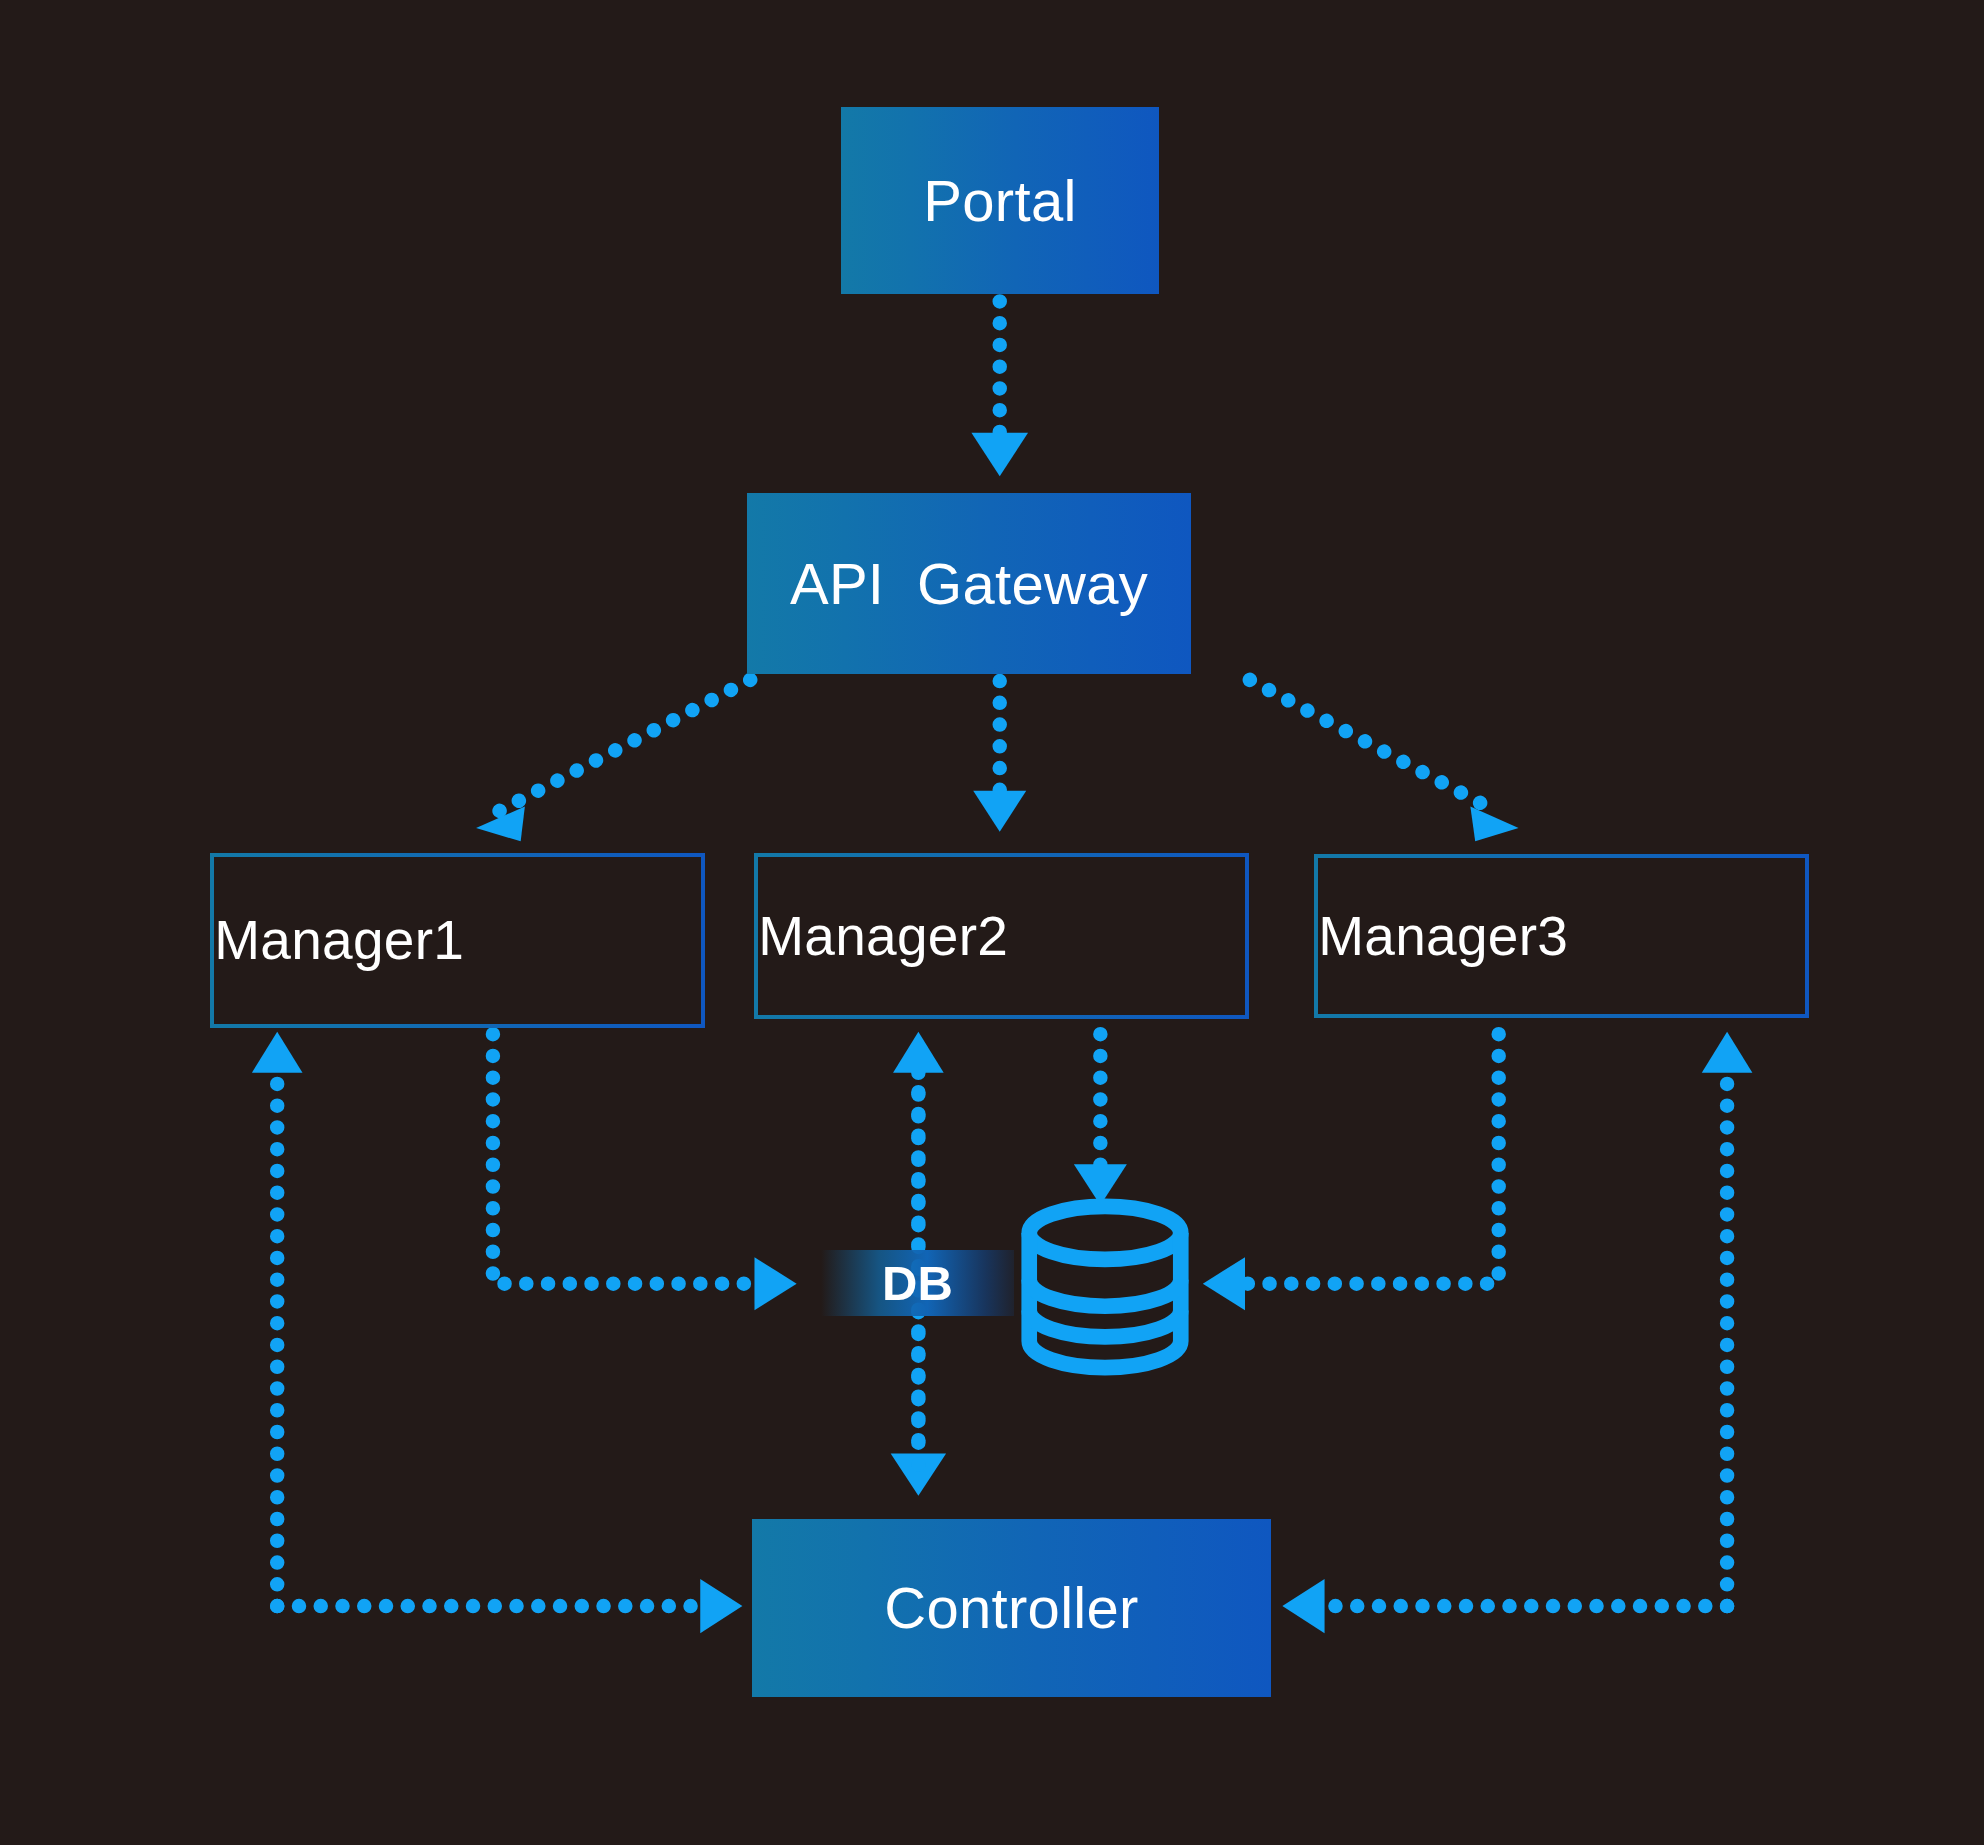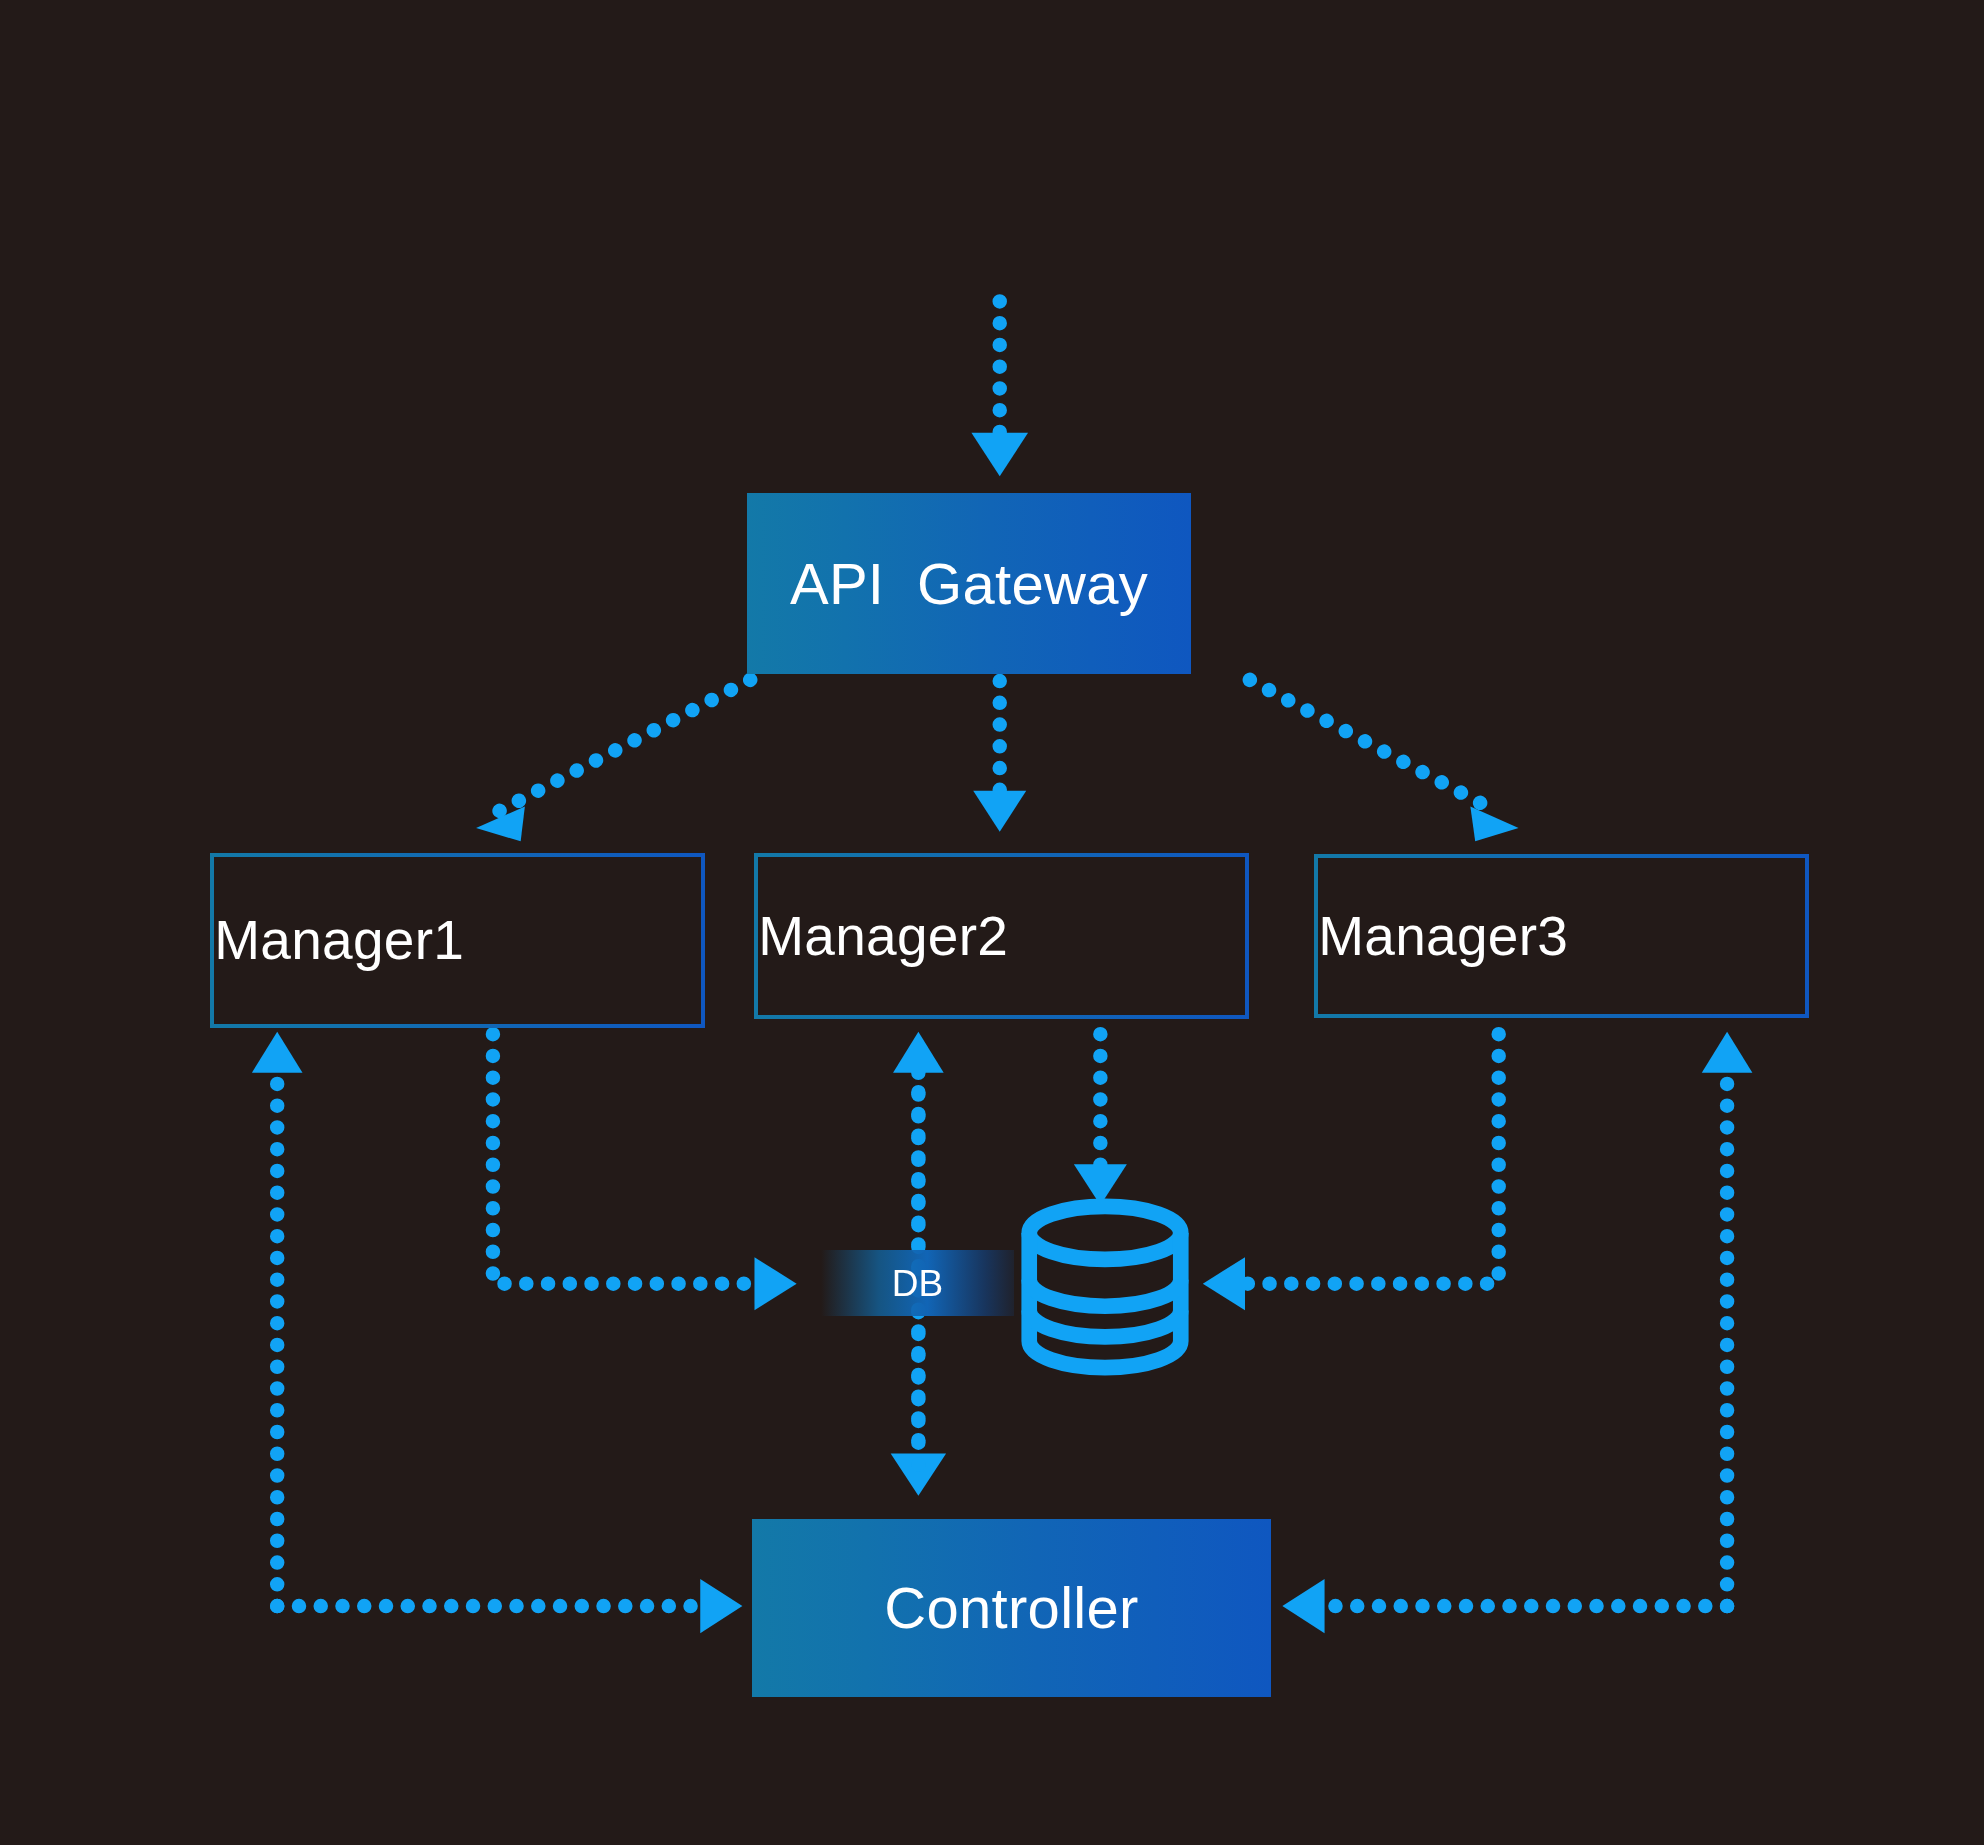--- a/index.html
+++ b/index.html
@@ -98,22 +98,22 @@
     justify-content: center;
     background: linear-gradient(90deg,
        rgba(20,90,130,0) 0%,
        rgba(17,104,166,0.75) 30%,
        #1165b6 55%,
        rgba(15,75,150,0.55) 85%,
        rgba(15,70,140,0.18) 100%);
   }
   #node-db .label {
     color: #ffffff;
-    font-size: 37px;
-    font-weight: 400;
+    font-size: 49px;
+    font-weight: 700;
     font-stretch: condensed;
     line-height: 1;
   }
 </style>
 </head>
 <body>
 
 <div id="stage">
 
   <svg id="svg-layer" viewBox="0 0 3294 3063">
@@ -183,20 +183,23 @@
       <path class="dot" d="M 2866,2665 L 2866,1760"></path>
       <polygon class="head" points="2866,1712 2824,1780 2908,1780"></polygon>
     </g>
 
     <g>
       <path class="dot" d="M 2866,2665 L 2180,2665"></path>
       <polygon class="head" points="2128,2665 2198,2620 2198,2710"></polygon>
     </g>
   </svg>
 
+  <div class="node-filled" id="node-portal">
+    <span class="label">Portal</span>
+  </div>
 
   <div class="node-filled" id="node-apigateway">
     <span class="label">API  Gateway</span>
   </div>
 
   <div class="node-outlined" id="node-manager1">
     <div class="inner">
       <span class="label">Manager1</span>
     </div>
   </div>

